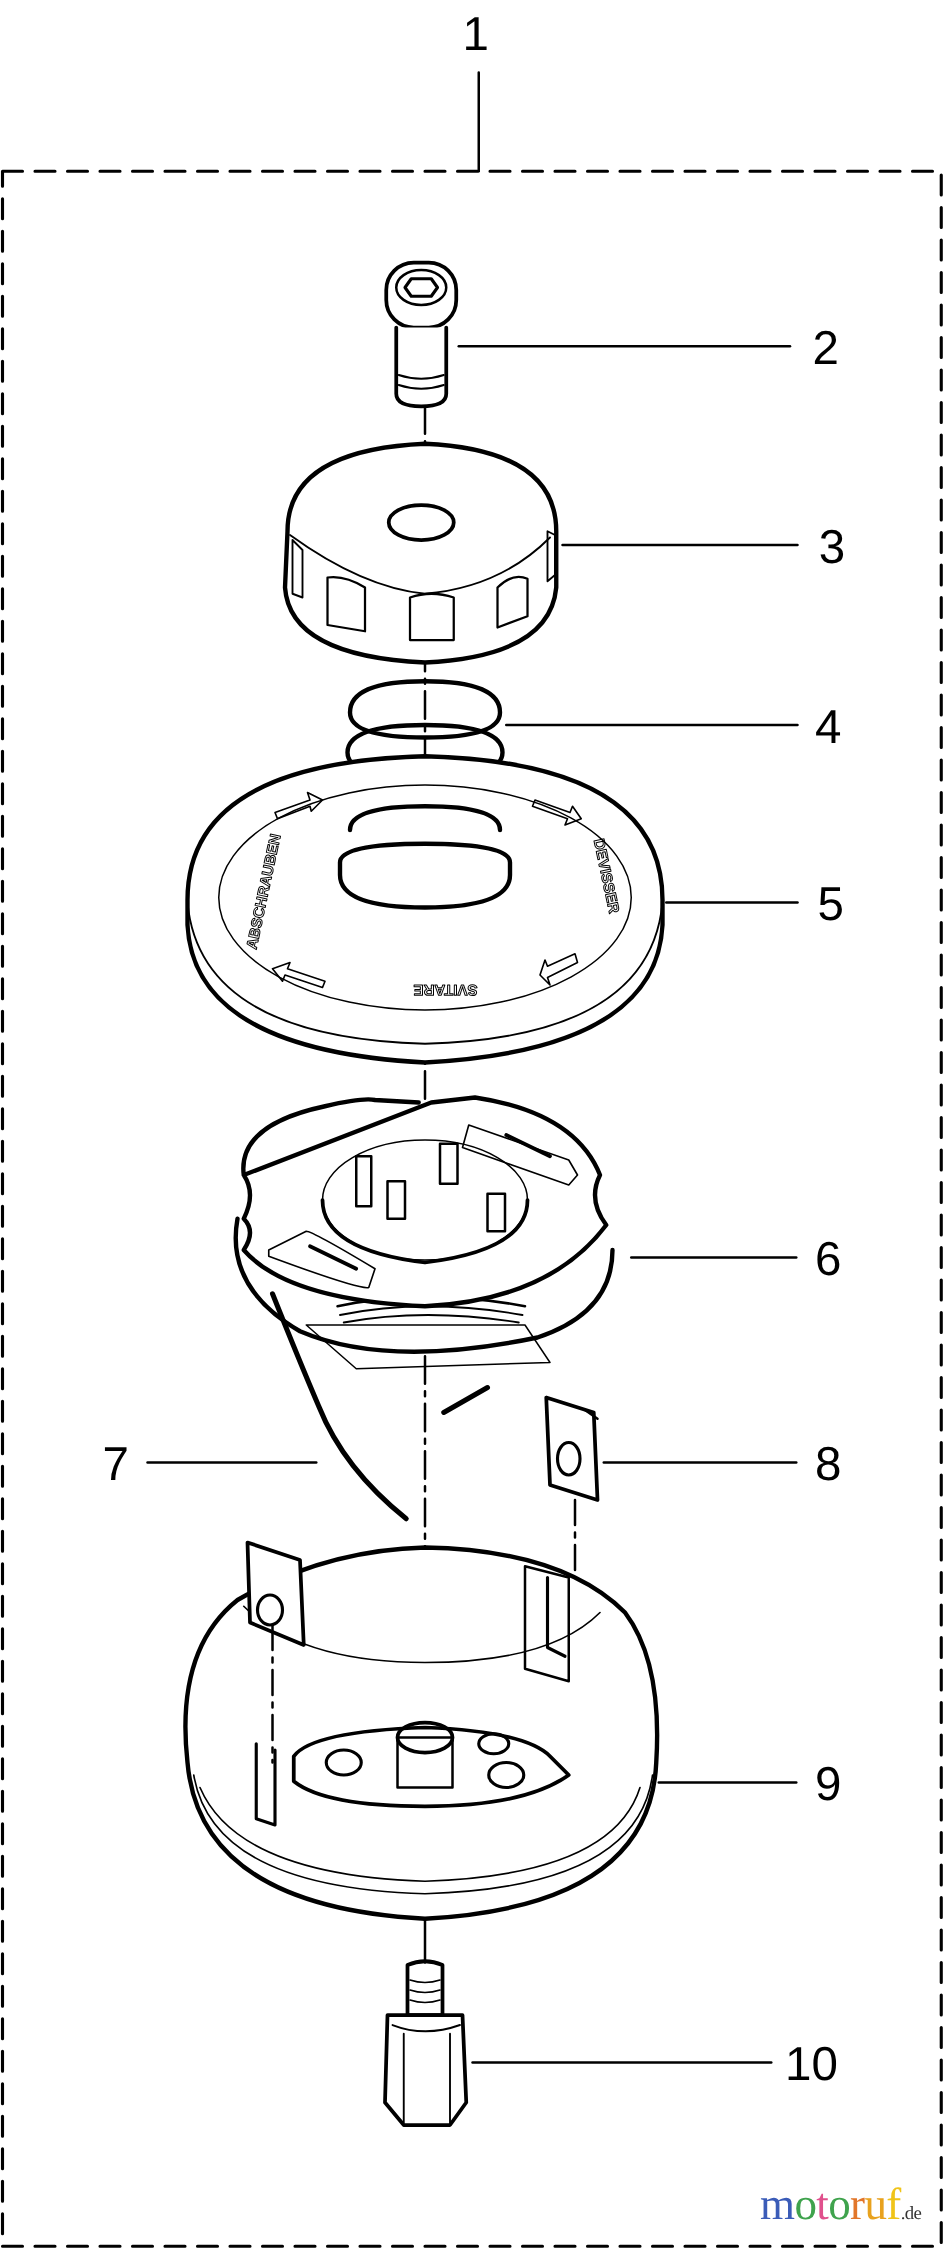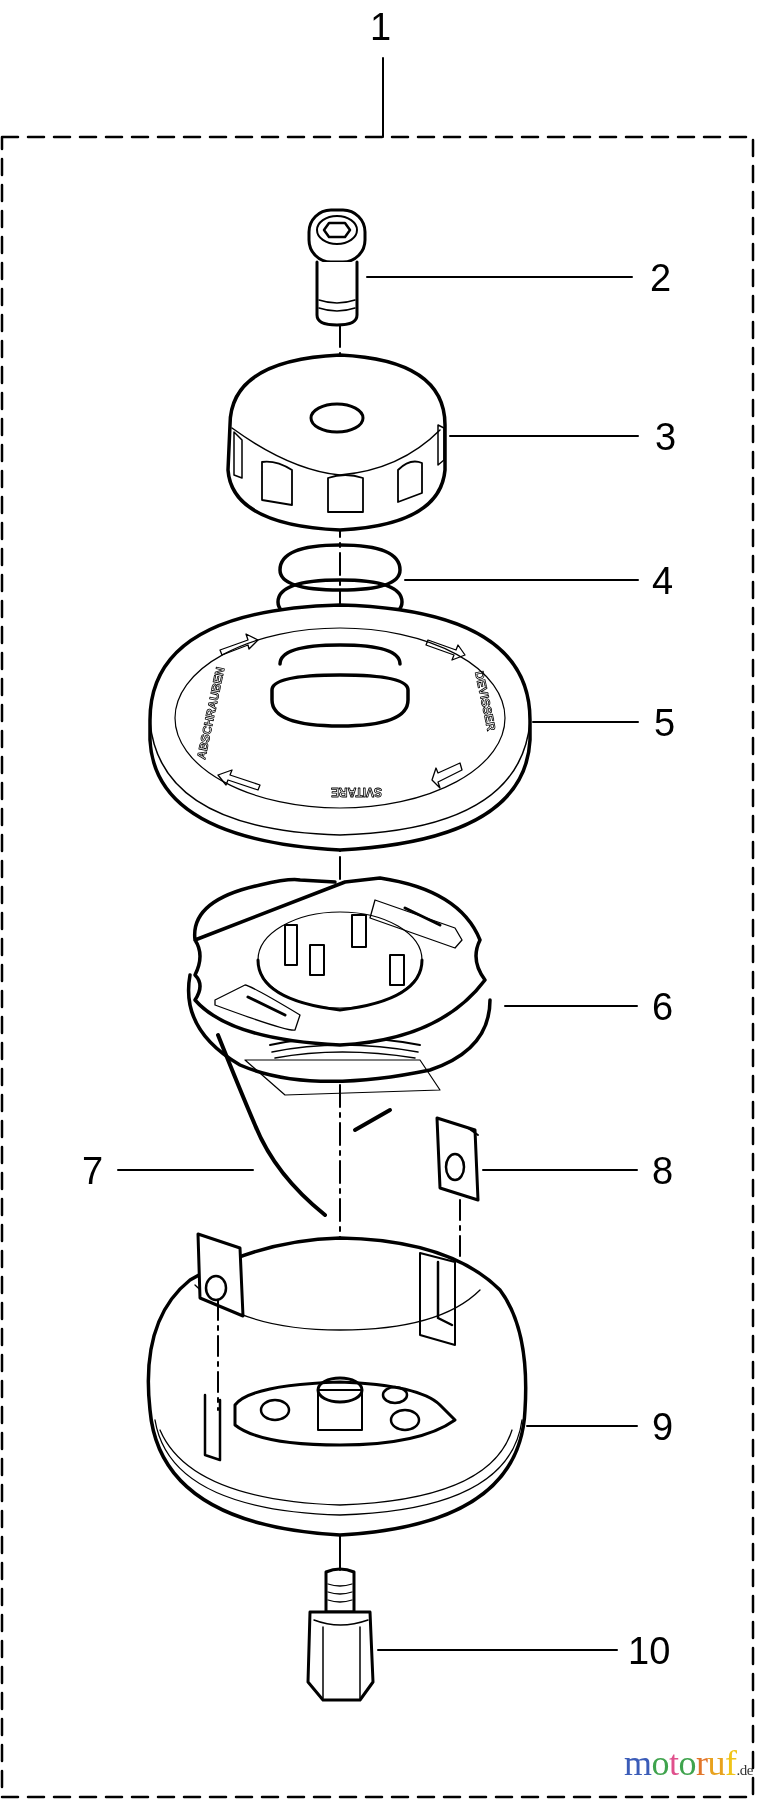--- a/index.html
+++ b/index.html
@@ -1,20 +1,20 @@
 <!DOCTYPE html>
 <html><head>
 <meta charset="utf-8">
 <style>
   html, body { margin: 0; padding: 0; background: #ffffff; }
   body { width: 757px; height: 1800px; position: relative; overflow: hidden; font-family: "Liberation Sans", sans-serif; }
   svg.diagram { position: absolute; left: 0; top: 0; }
   .lbl { font-family: "Liberation Sans", sans-serif; font-size: 38px; fill: #000; }
   .ring-text { font-family: "Liberation Sans", sans-serif; font-size: 12px; font-weight: bold; fill: none; stroke: #000; stroke-width: 0.8; }
-  .watermark { position: absolute; right: 4px; bottom: 16px; font-family: "Liberation Serif", serif; font-size: 36px; letter-spacing: -0.5px; }
+  .watermark { position: absolute; right: 20px; bottom: 16px; font-family: "Liberation Serif", serif; font-size: 36px; letter-spacing: -0.5px; }
   .watermark .tld { font-size: 15px; color: #333; font-family: "Liberation Serif", serif; }
 </style>
 </head>
 <body>
 
 <svg class="diagram" width="757" height="1800" viewBox="0 0 757 1800" xmlns="http://www.w3.org/2000/svg">
   <g fill="none" stroke="#000" stroke-linecap="round" stroke-linejoin="round">
 
     <rect x="2" y="137" width="751" height="1660" stroke-width="2.5" stroke-dasharray="16,10"></rect>
 

